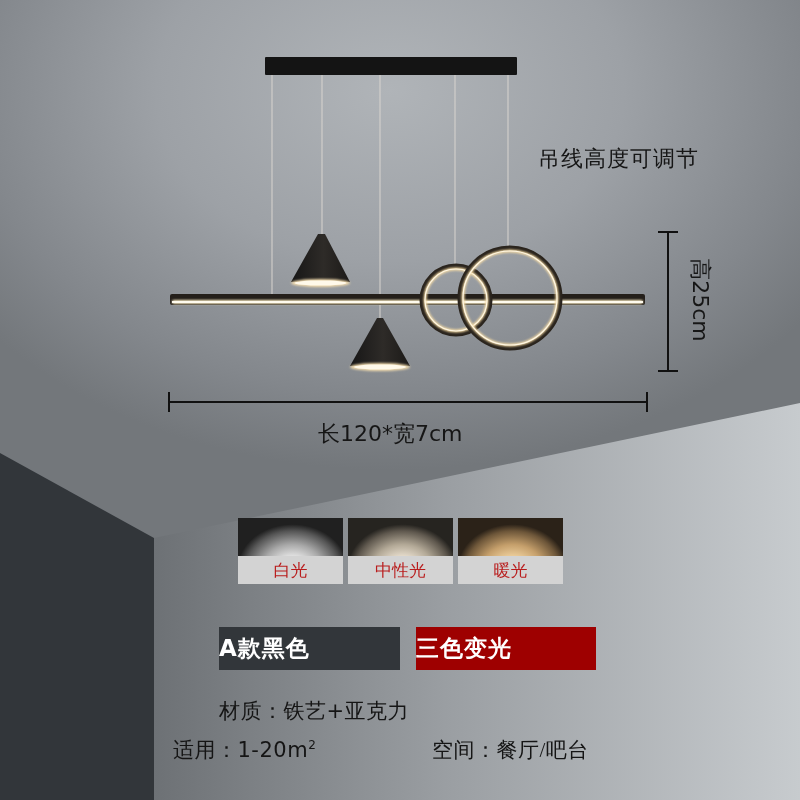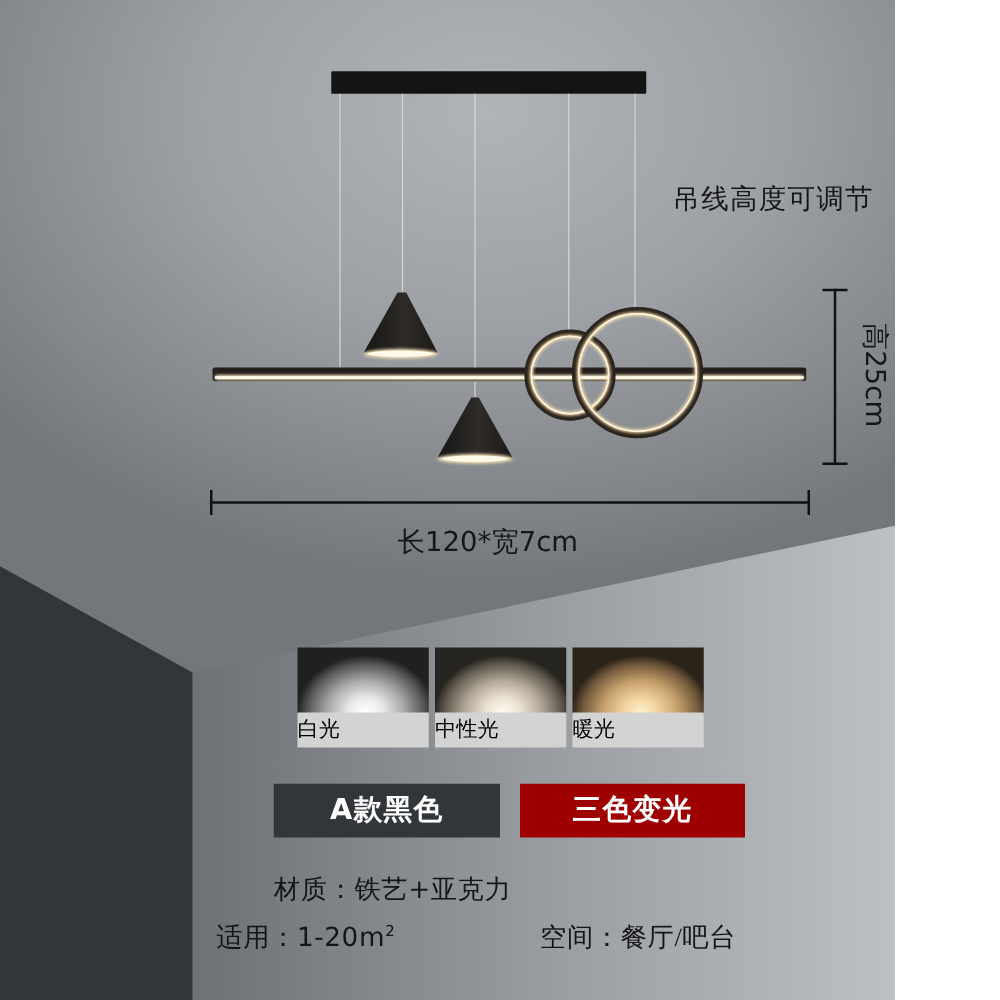--- a/index.html
+++ b/index.html
@@ -1,33 +1,33 @@
 <!DOCTYPE html>
 <html><head>
 <meta charset="utf-8">
 <style>
   html, body { margin:0; padding:0; }
   body { width:800px; height:800px; overflow:hidden; position:relative; font-family:"DejaVu Sans","Liberation Sans",sans-serif; }
-  .stage { position:absolute; left:0; top:0; width:716px; height:800px; overflow:hidden;
+  .stage { position:absolute; left:0; top:0; width:800px; height:800px; overflow:hidden;
     background: radial-gradient(ellipse 520px 380px at 390px 90px, #b0b4b8 0%, #9da1a6 45%, #83878c 80%, #73777b 100%); }
   .bg-svg { position:absolute; left:0; top:0; }
   .abs { position:absolute; }
   .note-text { color:#161616; font-size:22px; white-space:nowrap; letter-spacing:1px; }
   .dim-h-line { position:absolute; left:169px; top:401px; width:479px; height:2px; background:#111; }
   .dim-h-tick { position:absolute; width:2px; height:20px; top:392px; background:#111; }
   .dim-v-line { position:absolute; left:667px; top:231px; width:2px; height:141px; background:#111; }
   .dim-v-tick { position:absolute; left:658px; width:20px; height:2px; background:#111; }
   .vertical-label { position:absolute; left:700px; top:300px; transform:translate(-50%,-50%) rotate(90deg); font-size:22px; color:#161616; white-space:nowrap; }
   .swatch { position:absolute; top:518px; width:105px; height:82px; }
   .swatch .glow { position:absolute; left:0; top:0; width:105px; height:54px; }
-  .swatch .cap { position:absolute; left:0; top:52px; width:105px; height:28px; background:#d3d3d3; color:#000000; font-size:17px; text-align:left; line-height:28px; }
+  .swatch .cap { position:absolute; left:0; top:38px; width:105px; height:28px; background:#d3d3d3; color:#b91c1c; font-size:17px; text-align:center; line-height:28px; }
   .glow-white { background: radial-gradient(ellipse 55px 45px at 52% 95%, #ffffff 0%, #eaeaea 25%, #a9a9a9 55%, #555 85%, #202020 100%); }
   .glow-neutral { background: radial-gradient(ellipse 55px 45px at 52% 95%, #fffaf0 0%, #ece2d2 25%, #b3a997 55%, #5f584e 85%, #262420 100%); }
   .glow-warm { background: radial-gradient(ellipse 55px 45px at 52% 95%, #fff0cf 0%, #f1d3a0 25%, #c59f6b 55%, #6d5639 85%, #2b2218 100%); }
-  .btn { position:absolute; top:627px; height:43px; color:#fff; font-weight:bold; font-size:23px; text-align:center; line-height:43px; letter-spacing:1px; }
+  .btn { position:absolute; top:627px; height:43px; color:#fff; font-weight:bold; font-size:23px; text-align:left; line-height:43px; letter-spacing:1px; }
   .btn-dark { left:219px; width:181px; background:#32363a; }
   .btn-red { left:416px; width:180px; background:#9e0000; }
   .spec { position:absolute; font-size:21px; color:#151515; white-space:nowrap; letter-spacing:0.5px; }
   sup { font-size:12px; }
 </style>
 </head>
 <body>
 
 <div class="stage">
 

